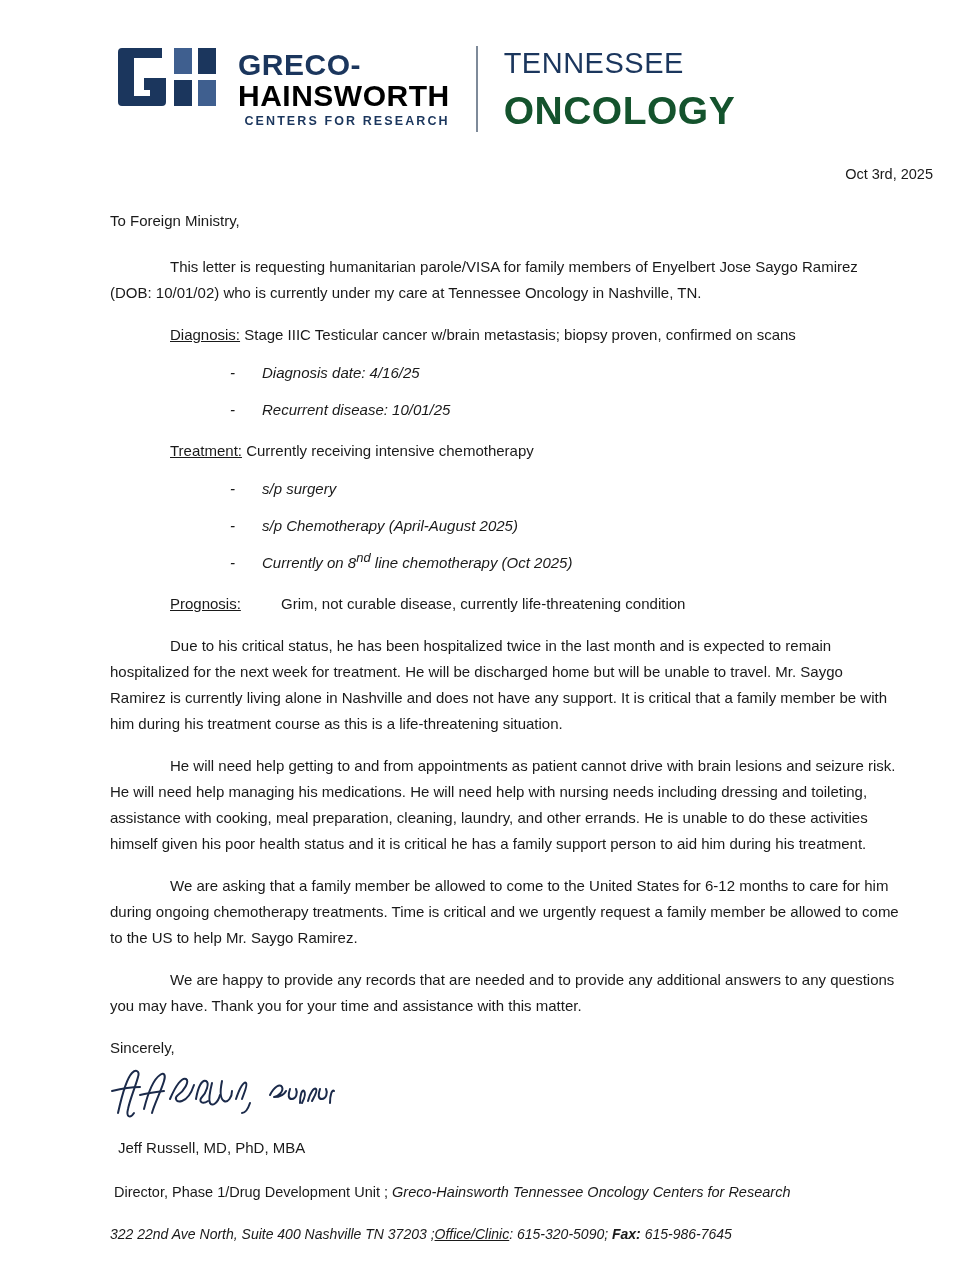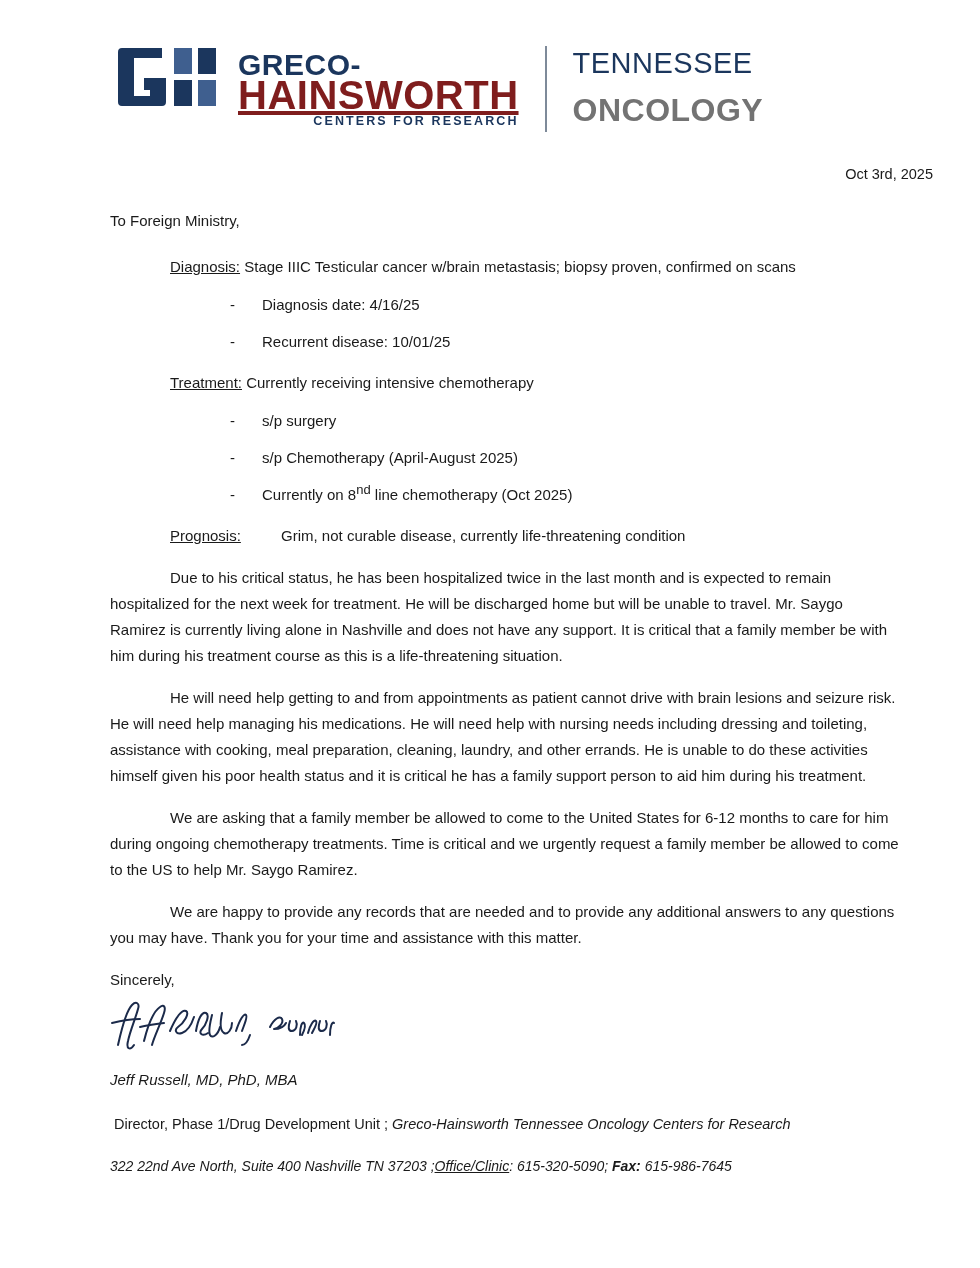--- a/index.html
+++ b/index.html
@@ -48,27 +48,26 @@
   }
   .gh-line1 {
     font-size: 30px;
     font-weight: bold;
     letter-spacing: 0.5px;
     color: #1b365d;
     line-height: 30px;
     white-space: nowrap;
   }
   .gh-line2 {
-    font-size: 40px;
+    font-size: 30px;
     font-weight: bold;
     letter-spacing: 0.5px;
-    color: #7f1d1d;
+    color: #000000;
     line-height: 31px;
     white-space: nowrap;
-    text-decoration: underline;
   }
   .gh-line3 {
     font-size: 12.5px;
     font-weight: bold;
     letter-spacing: 2.1px;
     color: #1b365d;
     line-height: 20px;
     text-align: right;
     white-space: nowrap;
   }
@@ -85,23 +84,23 @@
   }
   .to-line1 {
     font-size: 29px;
     letter-spacing: 0.5px;
     color: #1b365d;
     line-height: 47px;
     white-space: nowrap;
     font-weight: normal;
   }
   .to-line2 {
-    font-size: 32px;
+    font-size: 39px;
     letter-spacing: 0.5px;
-    color: #737373;
+    color: #14532d;
     line-height: 47px;
     white-space: nowrap;
     font-weight: bold;
   }
 
   
   .date {
     text-align: right;
     padding: 12px 47px 0 0;
     font-size: 14.5px;
@@ -130,20 +129,21 @@
   ul.dash {
     list-style: none;
     margin: 6px 0 16px 0;
     padding: 0 0 0 120px;
   }
   ul.dash li {
     position: relative;
     margin: 12px 0 2px 0;
     padding-left: 32px;
     line-height: 25px;
+    font-style: italic;
   }
   ul.dash li::before {
     content: "-";
     position: absolute;
     left: 0;
     top: 0;
   }
   .prognosis-row {
     padding-left: 60px;
     margin: 4px 0 16px 0;
@@ -163,23 +163,22 @@
     margin: 10px 0 0 0;
   }
   .signature {
     margin: 4px 0 2px 0;
     height: 62px;
   }
   .sig-svg {
     display: block;
   }
   .sig-name {
-    margin: 8px 0 18px 0;
+    margin: 8px 0 18px 8px;
     font-size: 15px;
-    font-style: italic;
   }
   .sig-role {
     margin: 0 0 16px 4px;
     font-size: 14.5px;
   }
   .sig-role .ital {
     font-style: italic;
   }
   .sig-addr {
     margin: 0;
@@ -223,20 +222,21 @@
       <div class="to-line2">ONCOLOGY</div>
     </div>
   </div>
 
   <div class="date">Oct 3rd, 2025</div>
 
   <div class="content">
 
     <div class="salutation">To Foreign Ministry,</div>
 
+    <p class="para">This letter is requesting humanitarian parole/VISA for family members of Enyelbert Jose Saygo Ramirez (DOB: 10/01/02) who is currently under my care at Tennessee Oncology in Nashville, TN.</p>
 
     <div class="block-label">
       <span class="u">Diagnosis:</span>
       <span>Stage IIIC Testicular cancer w/brain metastasis; biopsy proven, confirmed on scans</span>
     </div>
     <ul class="dash">
       <li>Diagnosis date:  4/16/25</li>
       <li>Recurrent disease: 10/01/25</li>
     </ul>
 

